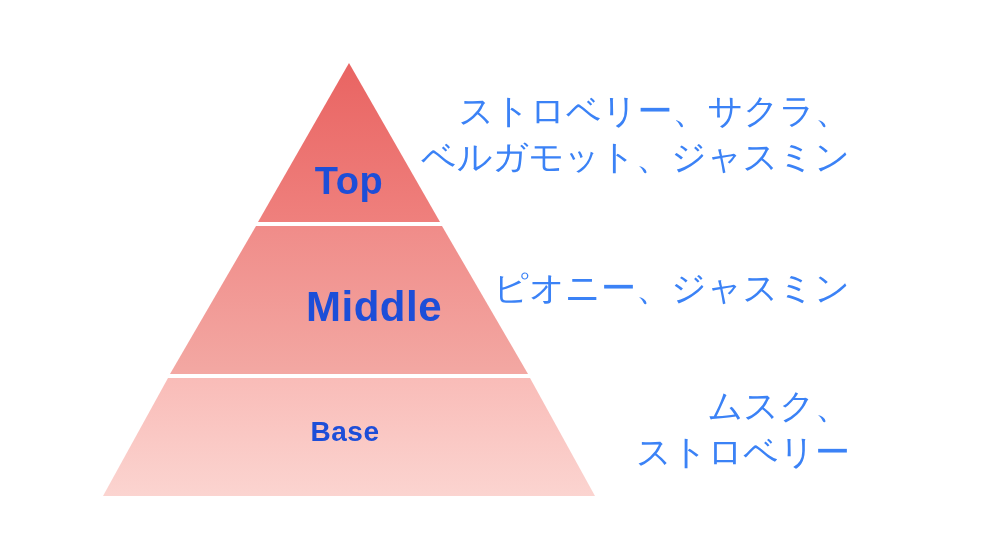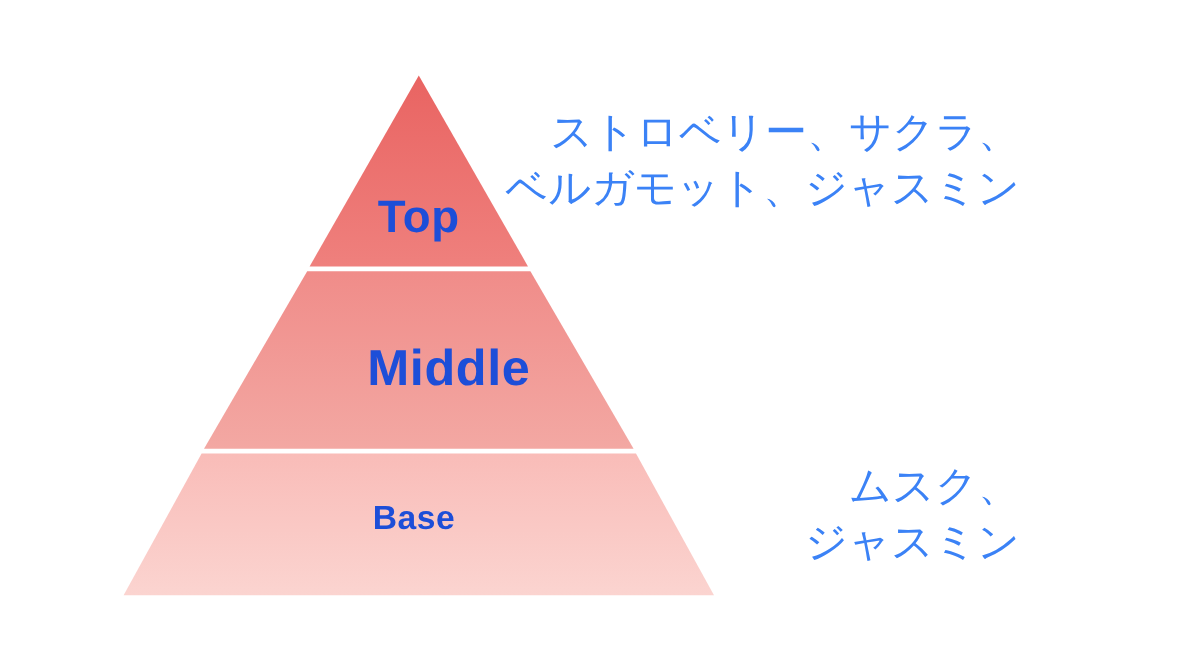--- a/index.html
+++ b/index.html
@@ -95,19 +95,22 @@
 
   <div class="tier-label" id="label-middle">Middle</div>
 
   <div class="tier-label" id="label-base">Base</div>
 
   <div class="note-text" id="note-top">
     <span class="note-line">ストロベリー、サクラ、</span>
     <span class="note-line">ベルガモット、ジャスミン</span>
   </div>
 
+  <div class="note-text" id="note-middle">
+    <span class="note-line">ピオニー、ジャスミン</span>
+  </div>
 
   <div class="note-text" id="note-base">
     <span class="note-line">ムスク、</span>
-    <span class="note-line">ジャスミン</span>
+    <span class="note-line">ストロベリー</span>
   </div>
 
 </div>
 
 </body></html>

